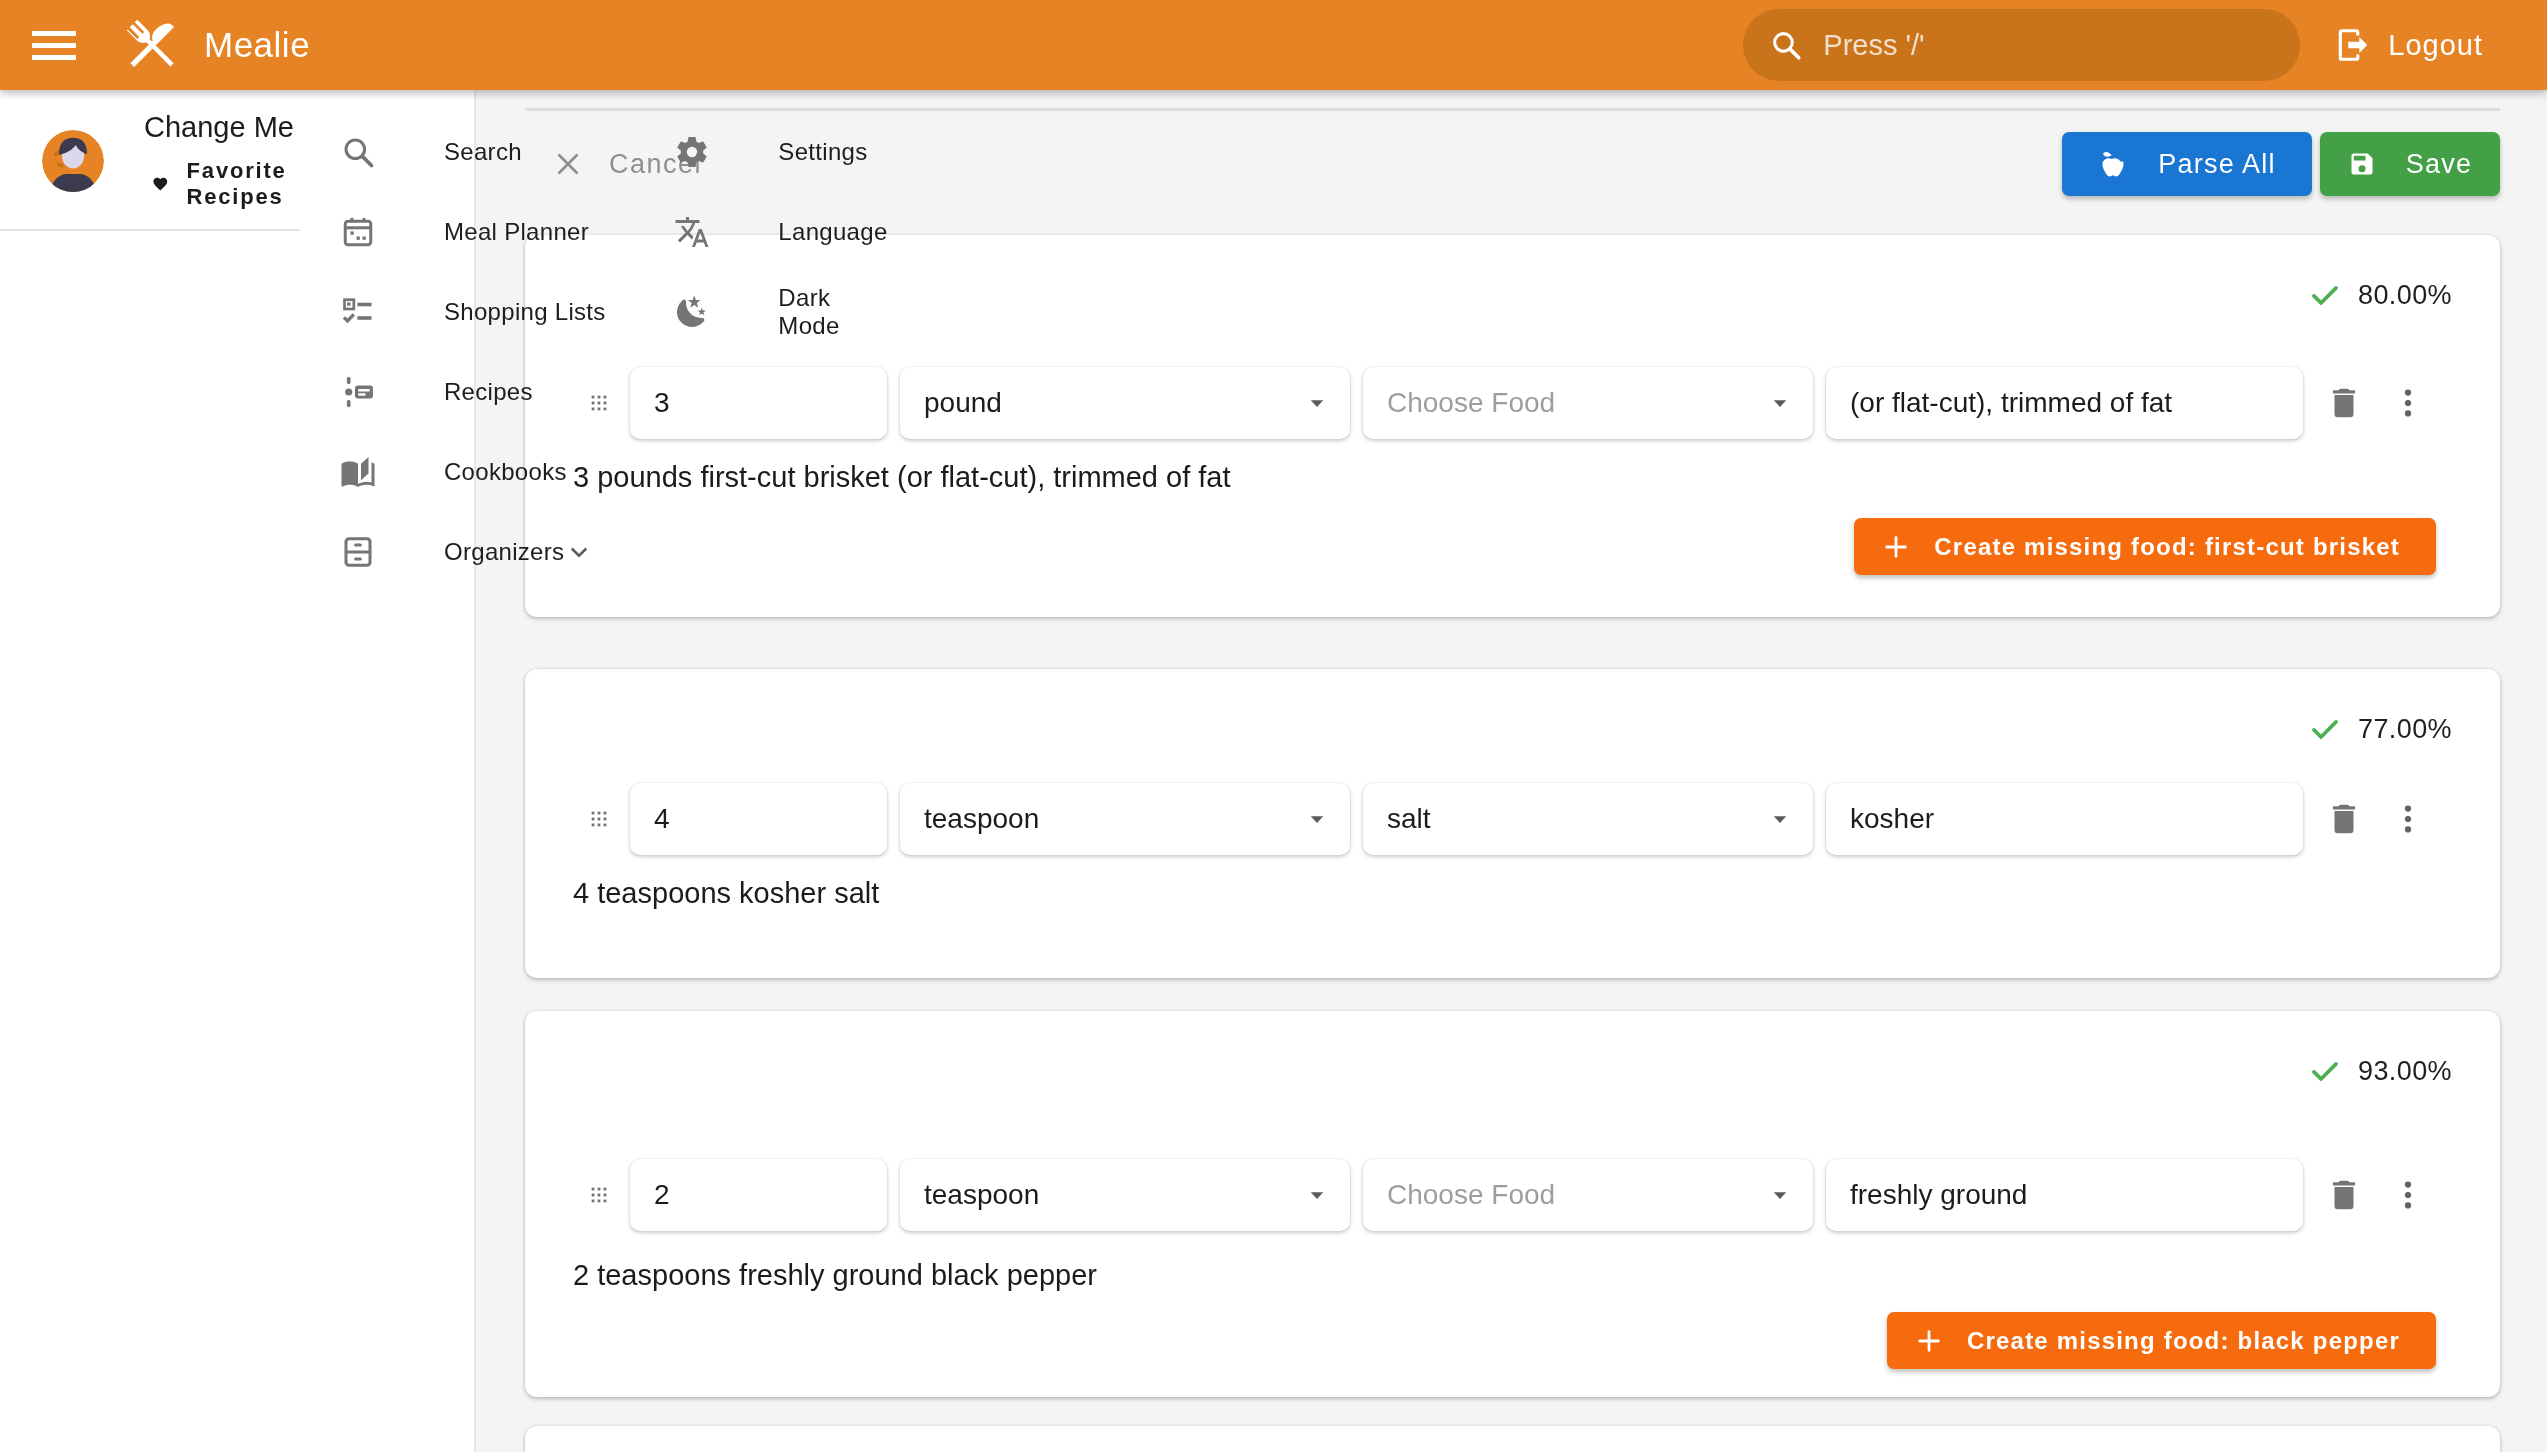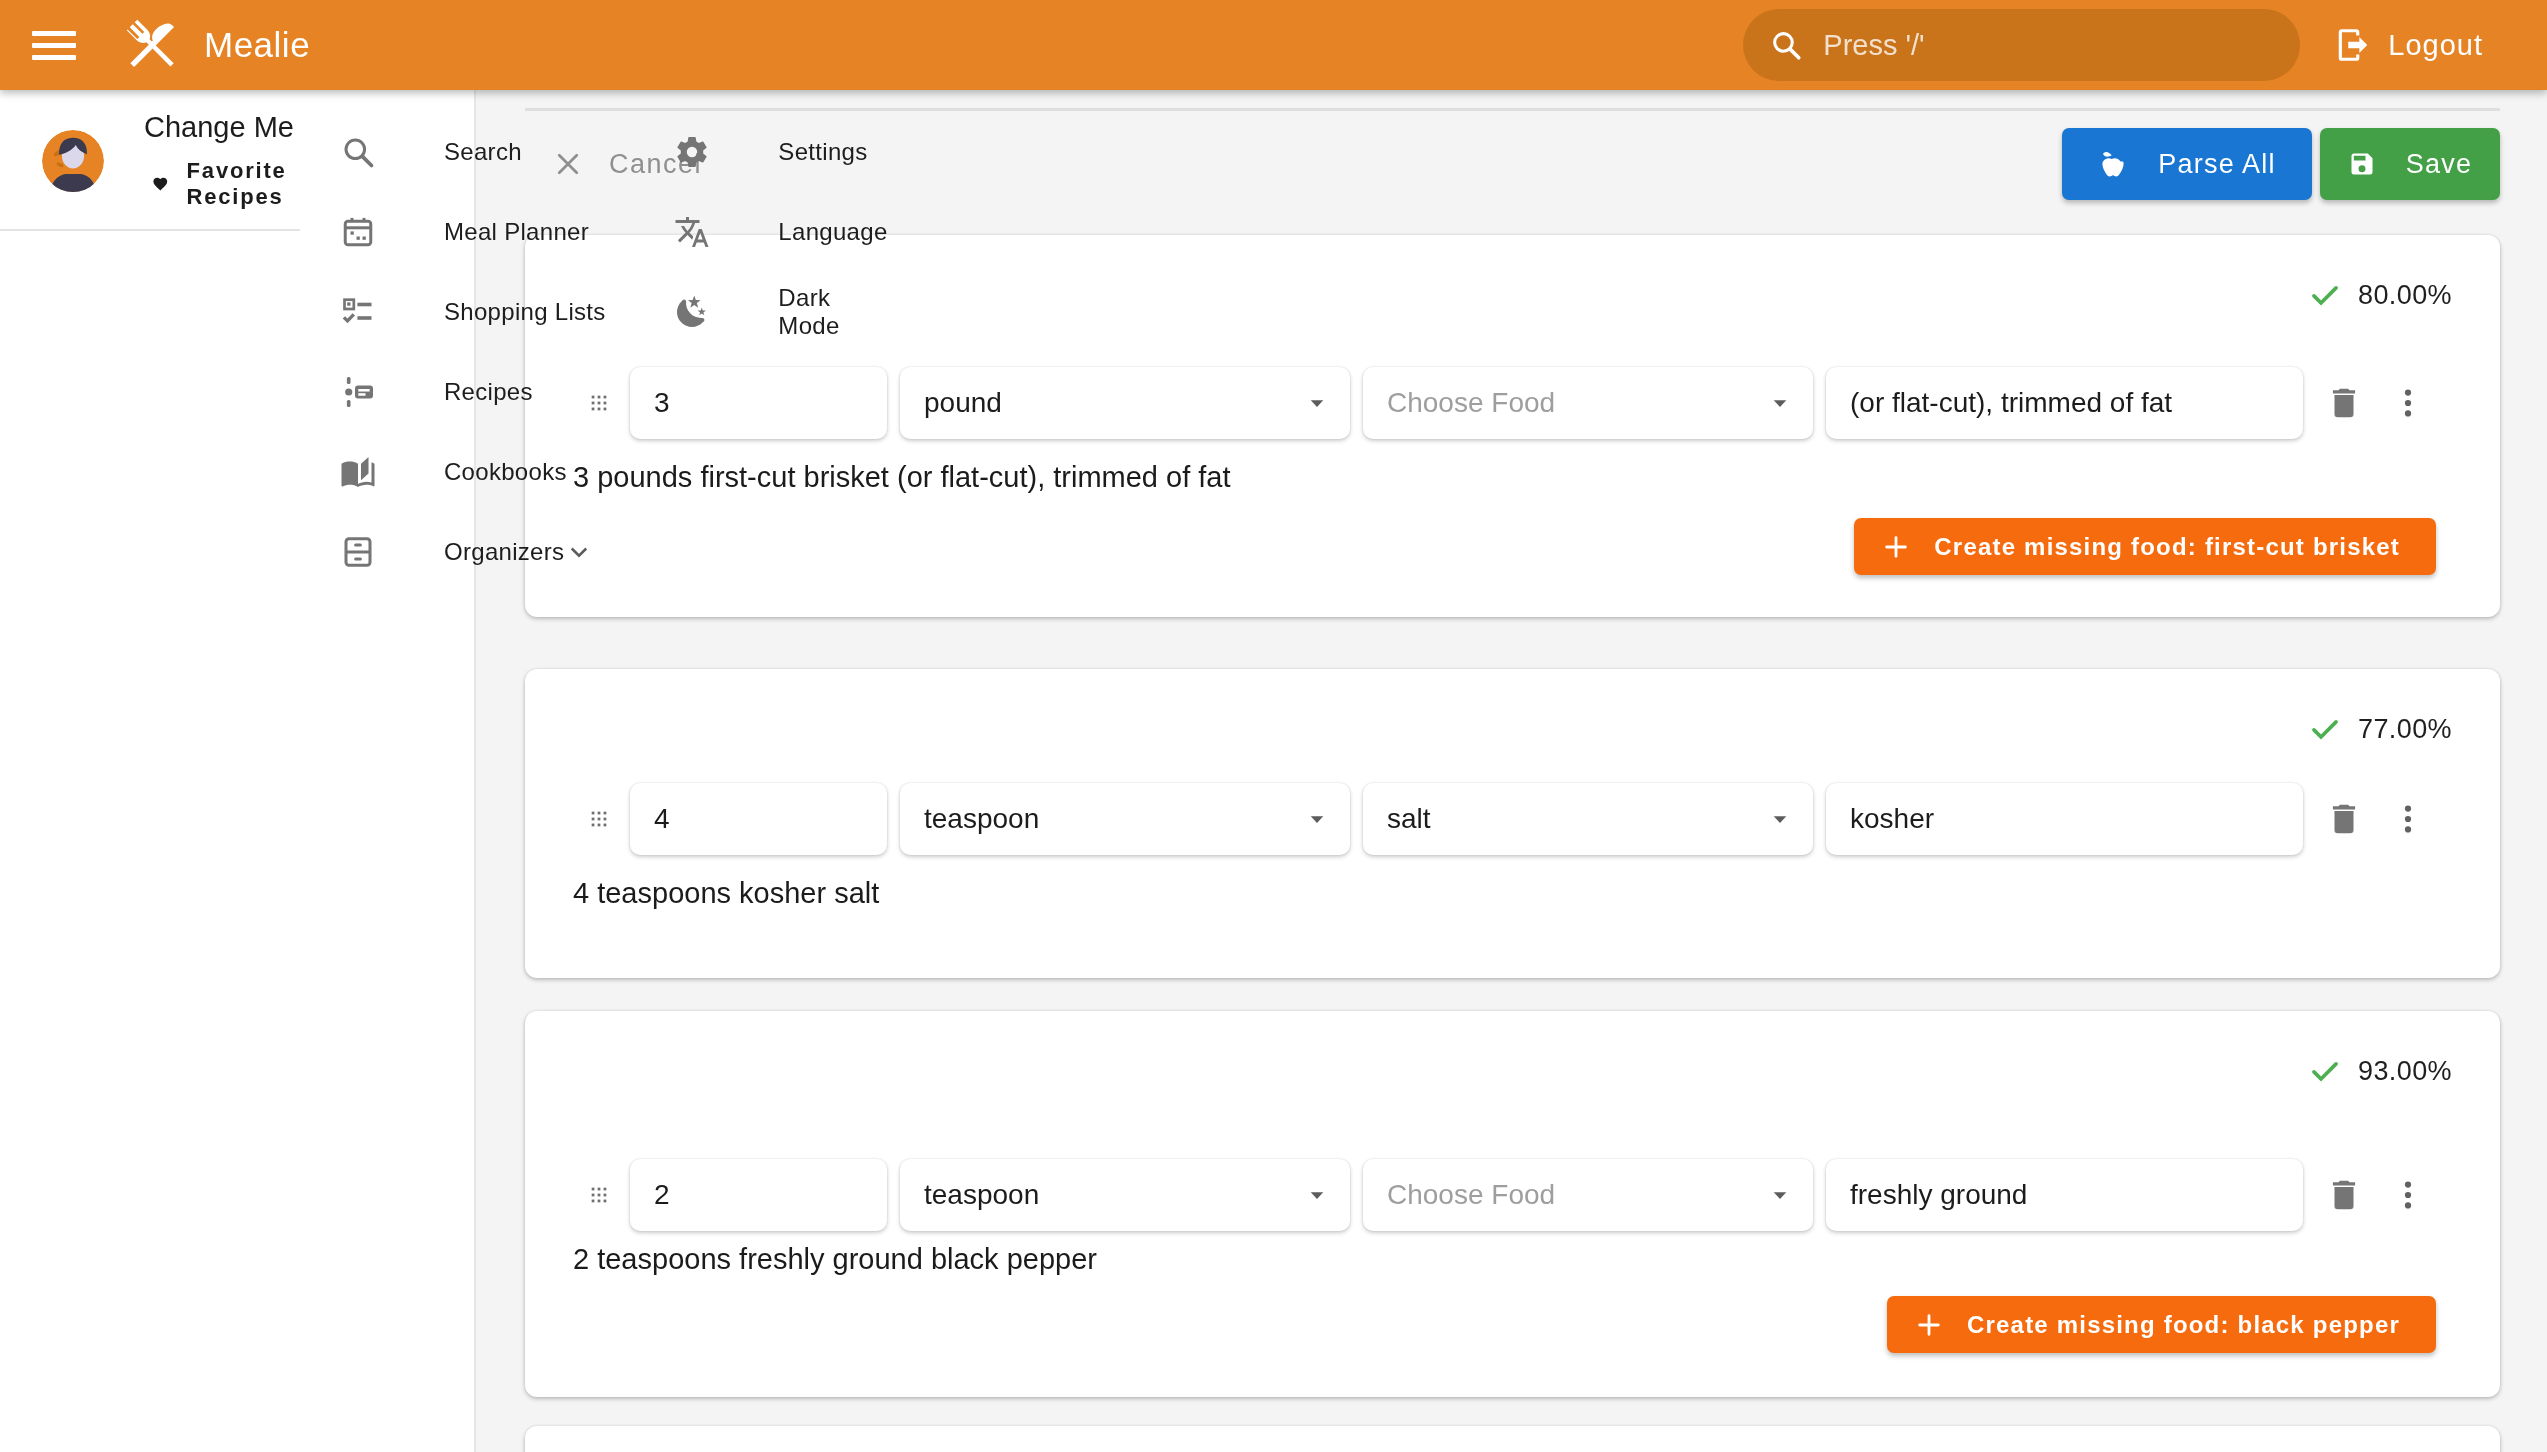--- a/index.html
+++ b/index.html
@@ -47,21 +47,21 @@
   .menu.bottom { margin-bottom:17px; }
 
   
   .content { position:absolute; left:476px; top:90px; width:2072px; height:1363px;
     padding:0 48px 0 49px; }
   .top-rule { margin-top:18px; height:3px; background:#DEDEDE; border:none; }
   .toolbar { margin-top:21px; height:64px; display:flex; align-items:center; }
   .cancel-btn { display:flex; align-items:center; gap:26px; color:#8F8F8F;
     font-size:27px; font-weight:500; letter-spacing:1.5px; padding-left:28px; cursor:pointer; }
   .toolbar .tb-spacer { flex:1; }
-  .btn { height:72px; border-radius:7px; display:flex; align-items:center; justify-content:center;
+  .btn { height:64px; border-radius:7px; display:flex; align-items:center; justify-content:center;
     color:#fff; font-size:27px; font-weight:500; letter-spacing:1.2px; cursor:pointer;
     box-shadow:0 3px 5px rgba(0,0,0,.25); gap:30px; }
   .btn.parse { width:250px; background:#1976D2; }
   .btn.save { width:180px; background:#43A047; margin-left:8px; }
 
   
   .card { background:#fff; border-radius:12px; width:1975px; padding:0 48px;
     box-shadow:0 2px 4px rgba(0,0,0,.22), 0 0 3px rgba(0,0,0,.10); }
   .card.c1 { margin-top:39px; height:382px; }
   .card.c2 { margin-top:52px; height:309px; }
@@ -81,21 +81,21 @@
   .field.amount { width:257px; margin-left:20px; }
   .field.select { width:450px; margin-left:13px; padding:0 18px 0 24px; cursor:pointer; justify-content:space-between; }
   .field.note { width:477px; margin-left:13px; }
   .sel-text { white-space:nowrap; overflow:hidden; }
   .sel-text.placeholder { color:#9E9E9E; }
   .dd-arrow { width:30px; height:30px; color:#5C5C5C; flex:0 0 auto; }
   .icon-btn { background:none; border:none; cursor:pointer; color:#757575; display:flex; align-items:center; }
   .trash-btn { margin-left:22px; }
   .kebab-btn { margin-left:28px; color:#616161; }
   .sentence { margin-top:22px; font-size:29px; color:#1B1B1B; }
-  .c3 .sentence { margin-top:12px; }
+  .c3 .sentence { margin-top:28px; }
   .create-row { display:flex; justify-content:flex-end; }
   .c1 .create-row { margin-top:24px; }
   .c3 .create-row { margin-top:20px; }
   .create-missing { height:57px; background:#F66B0E; border:none; border-radius:7px;
     color:#fff; font-size:24px; font-weight:700; letter-spacing:1.2px; font-family:inherit;
     display:flex; align-items:center; gap:24px; padding:0 36px 0 28px; margin-right:16px;
     cursor:pointer; box-shadow:0 3px 5px rgba(0,0,0,.25); }
 </style>
 </head>
 <body>

